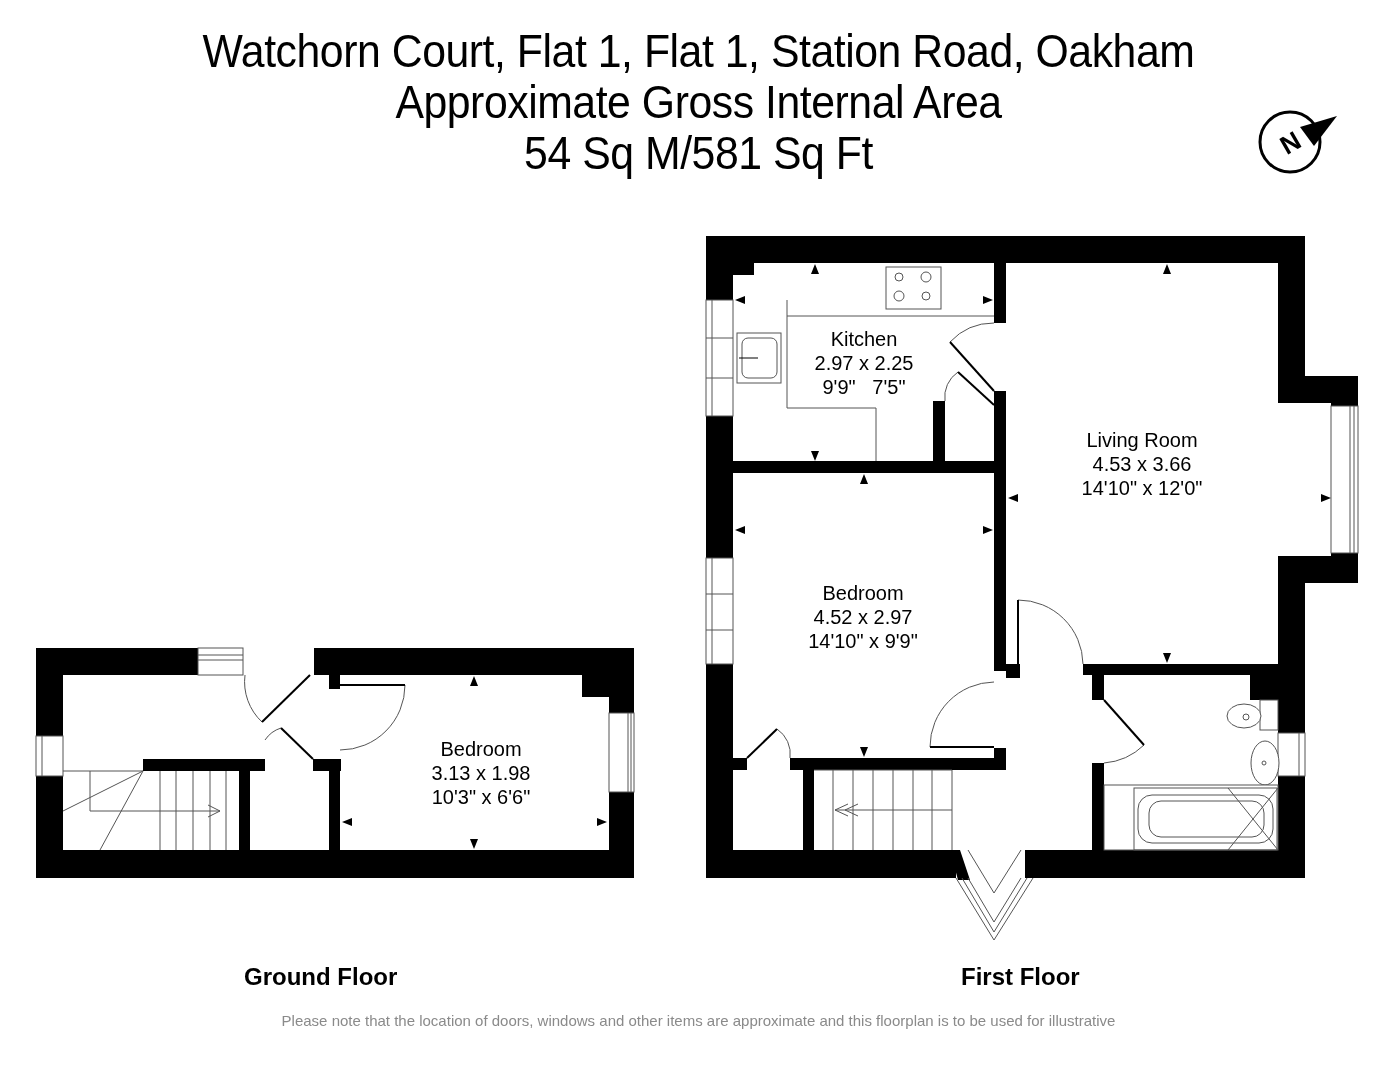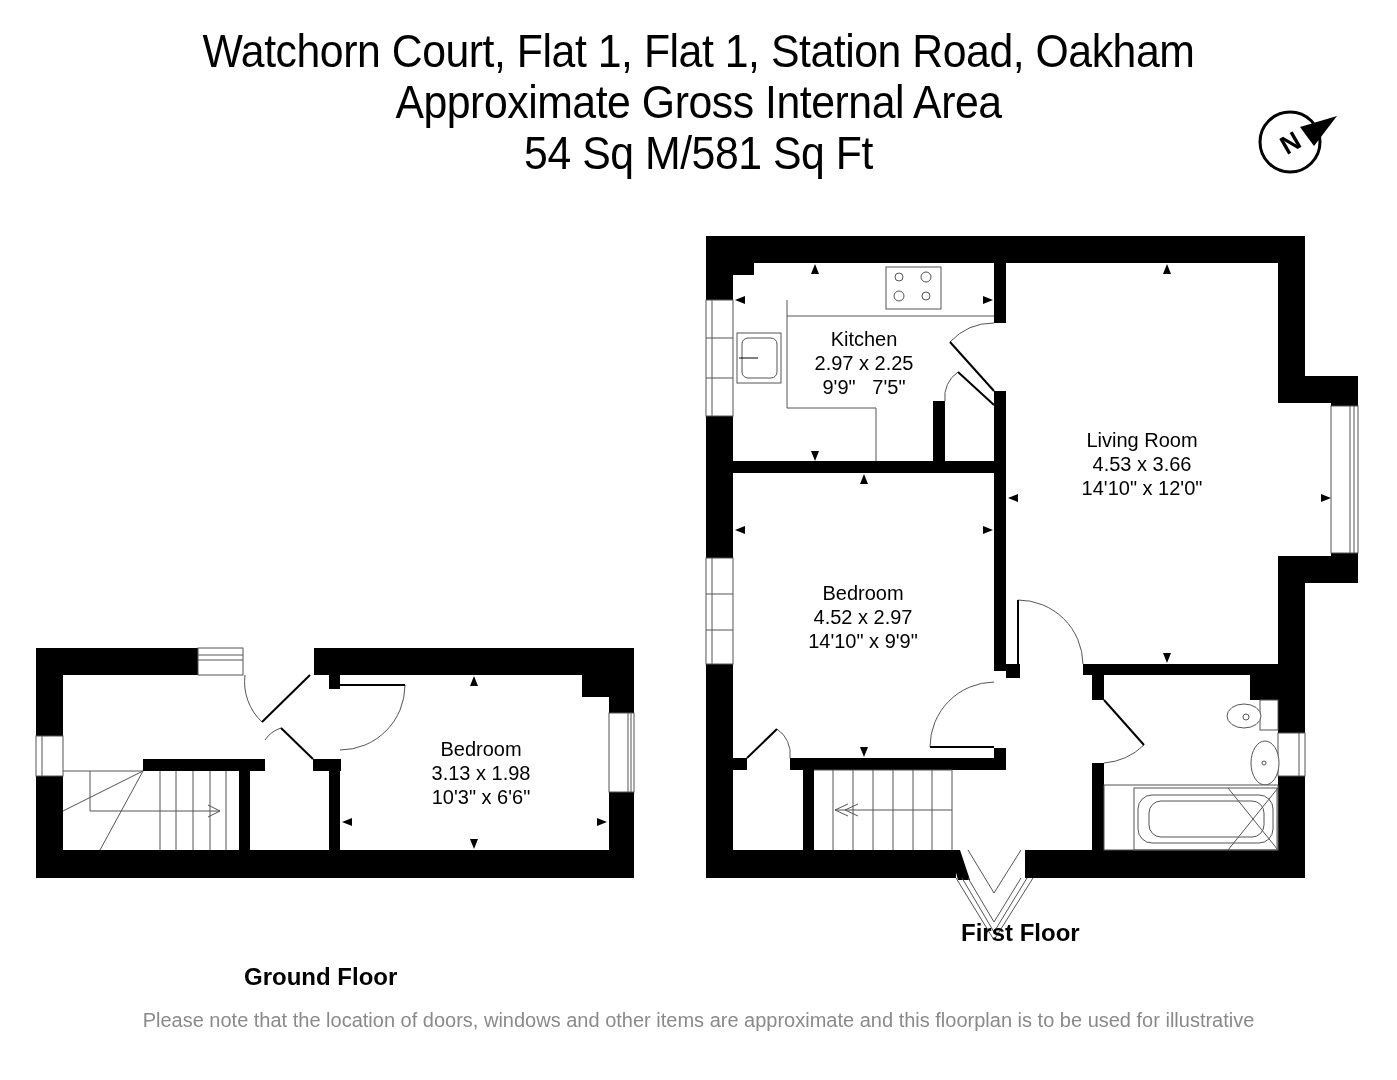--- a/index.html
+++ b/index.html
@@ -2,21 +2,21 @@
 <html><head>
   <meta charset="utf-8">
   <style>
     html, body { margin:0; padding:0; background:#ffffff; }
     body { width:1397px; height:1080px; position:relative; overflow:hidden; font-family:"Liberation Sans", sans-serif; color:#000; }
     .title { position:absolute; left:0; width:1397px; text-align:center; font-family:"Liberation Sans", sans-serif; font-size:46px; line-height:50px; letter-spacing:-0.5px; transform:scaleX(0.93); transform-origin:center; }
     #t1 { top:26px; } #t2 { top:77px; } #t3 { top:128px; }
     svg.plan { position:absolute; left:0; top:0; }
     .room-text { font-family:"Liberation Sans", sans-serif; font-size:20px; fill:#000; }
     .floor-label { position:absolute; font-weight:bold; font-size:24px; font-family:"Liberation Sans", sans-serif; }
-    .disclaimer { position:absolute; left:0; width:1397px; text-align:center; color:#8a8a8a; font-size:20px; line-height:25px; top:1008px; }
+    .disclaimer { position:absolute; left:0; width:1397px; text-align:center; color:#8a8a8a; font-size:15px; line-height:25px; top:1008px; }
   </style>
 </head>
 <body>
 
 <div class="title" id="t1">Watchorn Court, Flat 1, Flat 1, Station Road, Oakham</div>
 <div class="title" id="t2">Approximate Gross Internal Area</div>
 <div class="title" id="t3">54 Sq M/581 Sq Ft</div>
 
 <svg class="plan" width="1397" height="1080" viewBox="0 0 1397 1080">
 
@@ -229,17 +229,17 @@
     <text class="room-text" x="1142" y="495" text-anchor="middle">14'10" x 12'0"</text>
   </g>
   <g>
     <text class="room-text" x="863" y="600" text-anchor="middle">Bedroom</text>
     <text class="room-text" x="863" y="624" text-anchor="middle">4.52 x 2.97</text>
     <text class="room-text" x="863" y="648" text-anchor="middle">14'10" x 9'9"</text>
   </g>
 </svg>
 
 <div class="floor-label" style="left:244px; top:963px;">Ground Floor</div>
-<div class="floor-label" style="left:961px; top:919px;">First Floor</div>
+<div class="floor-label" style="left:961px; top:963px;">First Floor</div>
 
 <div class="disclaimer">
   <div>Please note that the location of doors, windows and other items are approximate and this floorplan is to be used for illustrative</div>
 </div>
 
 </body></html>

